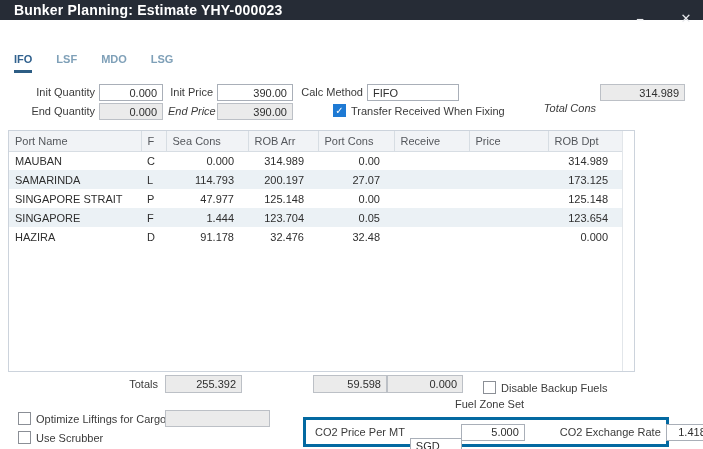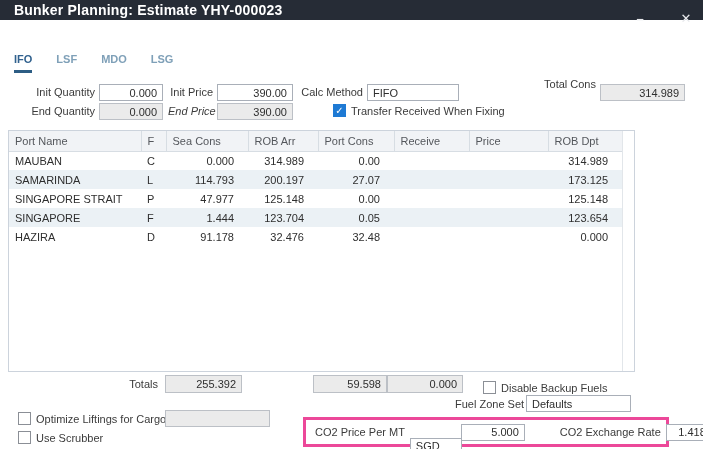--- a/index.html
+++ b/index.html
@@ -60,21 +60,21 @@
   }
   .grid td.num { text-align:right; padding-right:14px; }
   .grid tr.alt td { background:#ebf1f5; }
   .vscroll {
     position:absolute; right:0; top:0; bottom:0; width:12px;
     background:#ffffff; border-left:1px solid #e2e6ea; cursor:pointer;
   }
   
   .co2-box {
     position:absolute; left:303px; top:417px; width:366px; height:30px;
-    border:3px solid #ec4899; display:flex; align-items:center; padding-left:9px;
+    border:3px solid #0369a1; display:flex; align-items:center; padding-left:9px;
   }
   .co2-box .inline-lbl { color:#3b3b3b; white-space:nowrap; }
   .co2-box .fld { position:static; }
 </style>
 </head>
 <body>
 
 <div class="window">
 
   <div class="titlebar">
@@ -91,21 +91,21 @@
     <div class="tab">MDO</div>
     <div class="tab">LSG</div>
   </div>
 
   <div class="lbl" style="left:20px; top:84px; width:75px;">Init Quantity</div>
   <input class="fld num" style="left: 99px; top: 84px; width: 64px;" value="0.000">
   <div class="lbl" style="left:168px; top:84px; width:45px;">Init Price</div>
   <input class="fld num" style="left: 217px; top: 84px; width: 76px;" value="390.00">
   <div class="lbl" style="left:300px; top:84px; width:63px;">Calc Method</div>
   <input class="fld" style="left: 367px; top: 84px; width: 92px;" value="FIFO">
-  <div class="lbl" style="left:535px; top:76px; width:61px;">Total Cons</div>
+  <div class="lbl" style="left:535px; top:100px; width:61px;font-style:italic;">Total Cons</div>
   <input class="fld num ro" style="left: 600px; top: 84px; width: 85px;" readonly="" value="314.989">
 
   <div class="lbl" style="left:20px; top:103px; width:75px;">End Quantity</div>
   <input class="fld num ro" style="left: 99px; top: 103px; width: 64px;" readonly="" value="0.000">
   <div class="lbl" style="left:168px; top:103px; width:45px;font-style:italic;">End Price</div>
   <input class="fld num ro" style="left: 217px; top: 103px; width: 76px;" readonly="" value="390.00">
   <span class="cb checked" style="left:333px; top:104px;">
       <span class="tick">✓</span>
     </span>
   <div class="cb-label" style="left:351px; top:104px;">Transfer Received When Fixing</div>
@@ -191,21 +191,20 @@
   </div>
 
   <div class="lbl" style="left:108px; top:376px; width:50px;">Totals</div>
   <input class="fld num ro" style="left: 165px; top: 375px; width: 77px; height: 18px;" readonly="" value="255.392">
   <input class="fld num ro" style="left: 313px; top: 375px; width: 74px; height: 18px;" readonly="" value="59.598">
   <input class="fld num ro" style="left: 387px; top: 375px; width: 76px; height: 18px;" readonly="" value="0.000">
 
   <span class="cb" style="left:483px; top:381px;"></span>
   <div class="cb-label" style="left:501px; top:381px;">Disable Backup Fuels</div>
   <div class="lbl" style="left:455px; top:396px; width:67px;text-align:right;">Fuel Zone Set</div>
-  <input class="fld" style="left: 526px; top: 395px; width: 105px;" value="Defaults">
 
   <span class="cb" style="left:18px; top:412px;"></span>
   <div class="cb-label" style="left:36px; top:412px;">Optimize Liftings for Cargo:</div>
   <input class="fld ro" style="left: 165px; top: 410px; width: 105px;" readonly="" value="">
   <span class="cb" style="left:18px; top:431px;"></span>
   <div class="cb-label" style="left:36px; top:431px;">Use Scrubber</div>
 
   <div class="co2-box">
     <span class="inline-lbl">CO2 Price Per MT</span>
     <input class="fld" style="width: 52px; margin-left: 5px; margin-top: 28px;" value="SGD">

